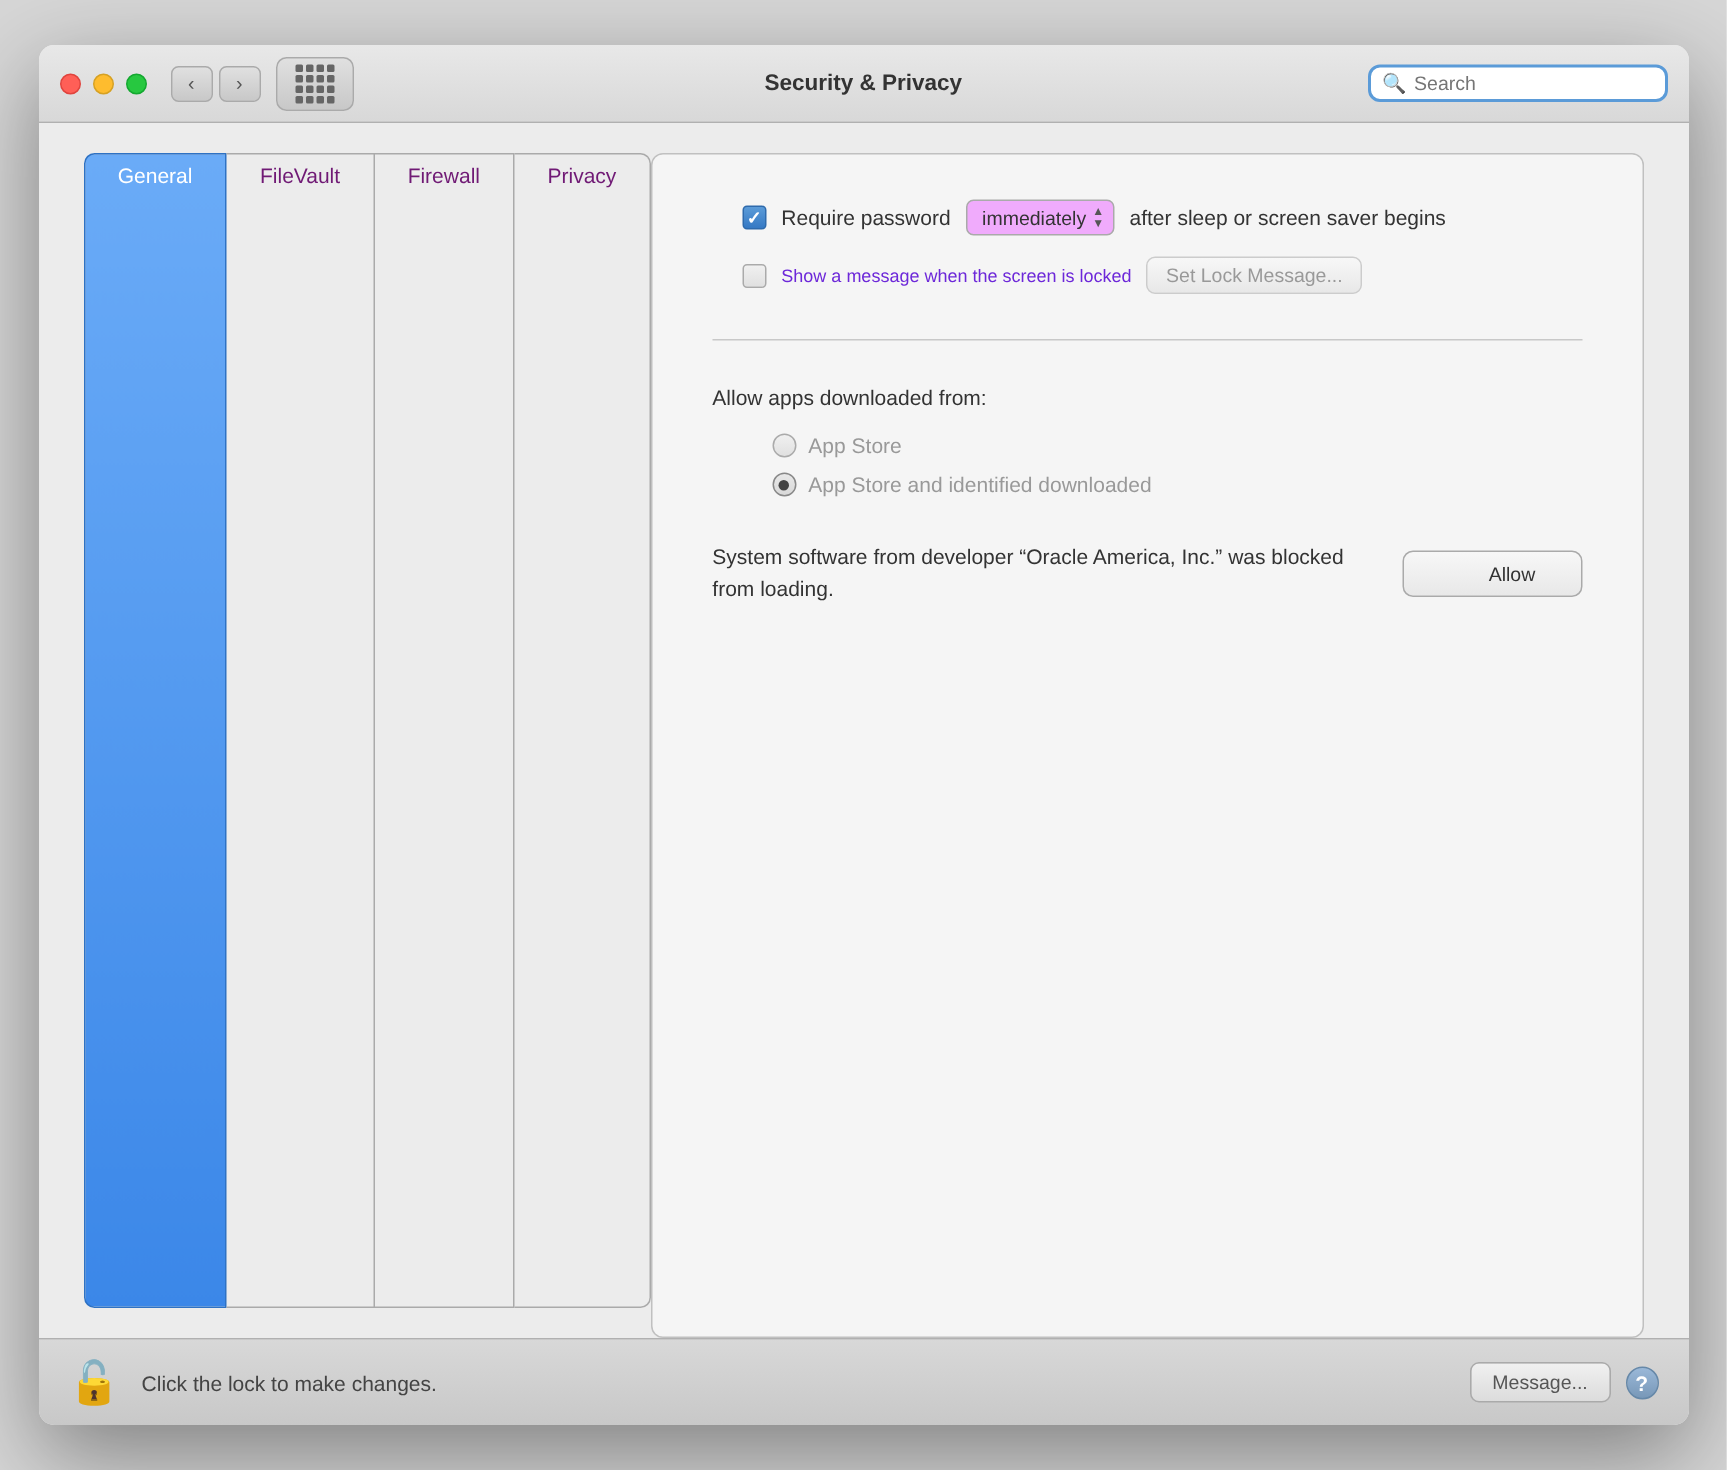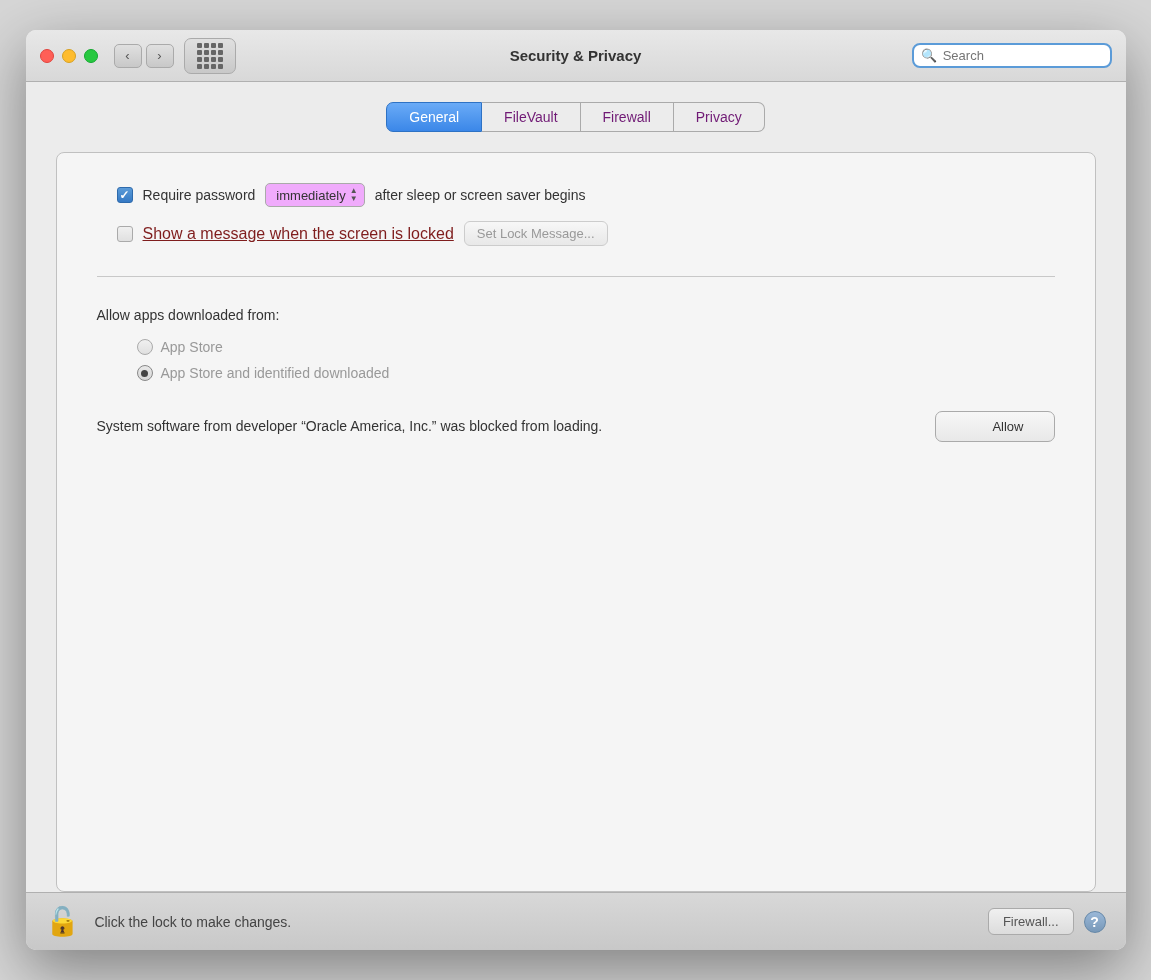--- a/index.html
+++ b/index.html
@@ -134,21 +134,20 @@
       background: transparent;
       font-size: 13px;
       color: #333;
       width: 100%;
     }
 
     
     .content {
       flex: 1;
       display: flex;
-      flex-direction: column;
       padding: 20px 30px 0 30px;
       overflow: hidden;
     }
 
     
     .tabs {
       display: flex;
       justify-content: center;
       gap: 0;
       margin-bottom: 20px;
@@ -279,23 +278,22 @@
 
     
     .lock-message-row {
       display: flex;
       align-items: center;
       gap: 10px;
       margin-left: 20px;
     }
 
     .lock-message-text {
-      font-size: 16px;
-      color: #7f1d1d;
-      text-decoration: underline;
+      font-size: 12px;
+      color: #6d28d9;
     }
 
     .set-lock-btn {
       padding: 4px 12px;
       font-size: 13px;
       background: linear-gradient(to bottom, #f7f7f7, #e8e8e8);
       border: 1px solid #ccc;
       border-radius: 6px;
       color: #999;
       cursor: default;
@@ -543,18 +541,18 @@
         <button class="allow-btn">Allow</button>
       </div>
 
     </div>
   </div>
 
   <div class="footer">
     <span class="lock-icon">🔓</span>
     <span class="footer-text">Click the lock to make changes.</span>
     <div class="footer-right">
-      <button class="advanced-btn">Firewall...</button>
+      <button class="advanced-btn">Message...</button>
       <div class="help-btn">?</div>
     </div>
   </div>
 
 </div>
 
 </body></html>

